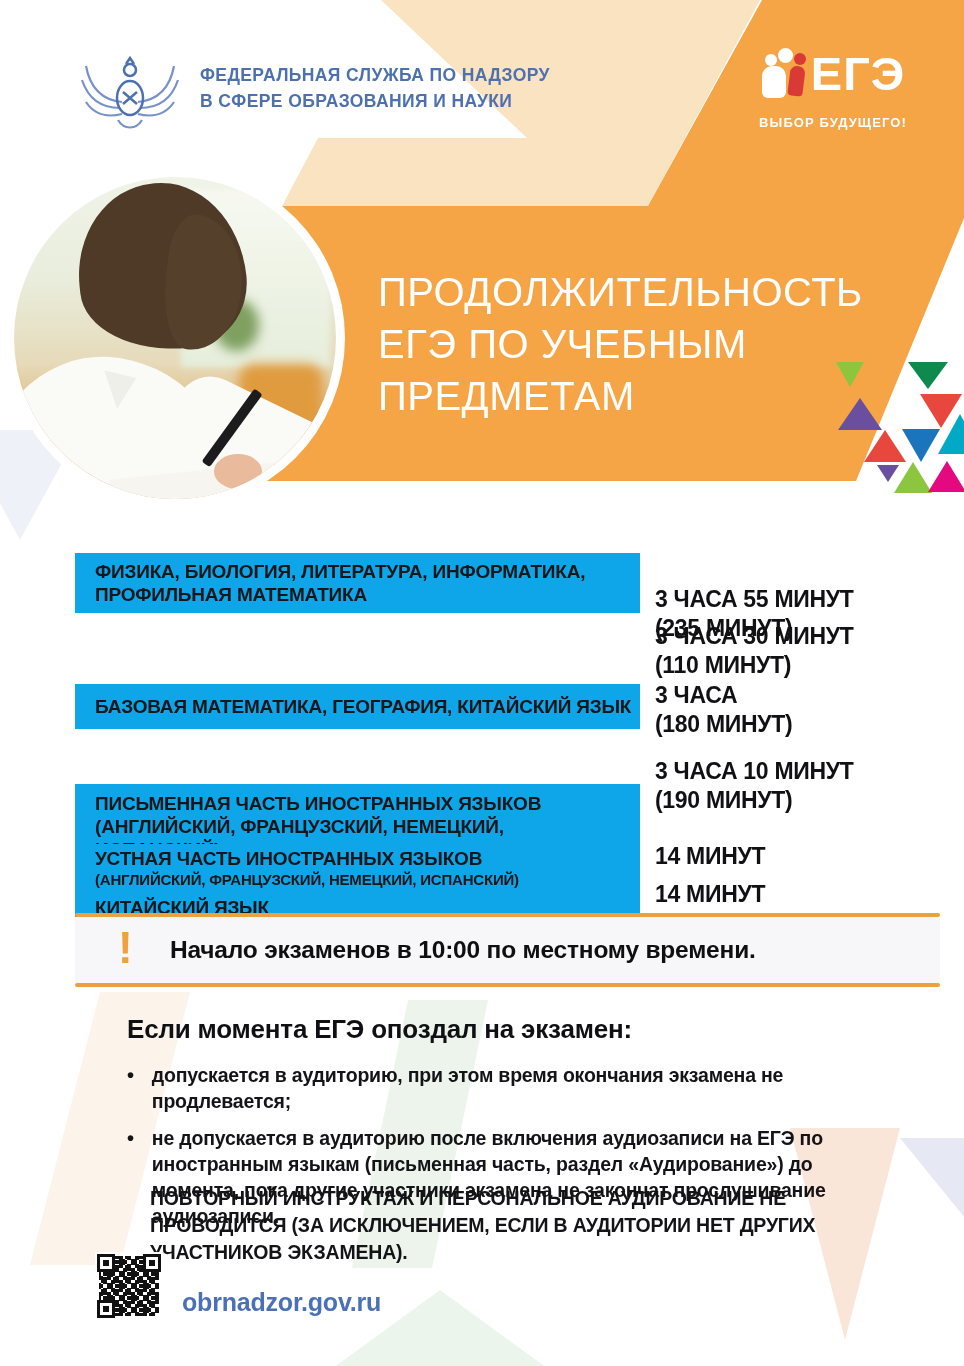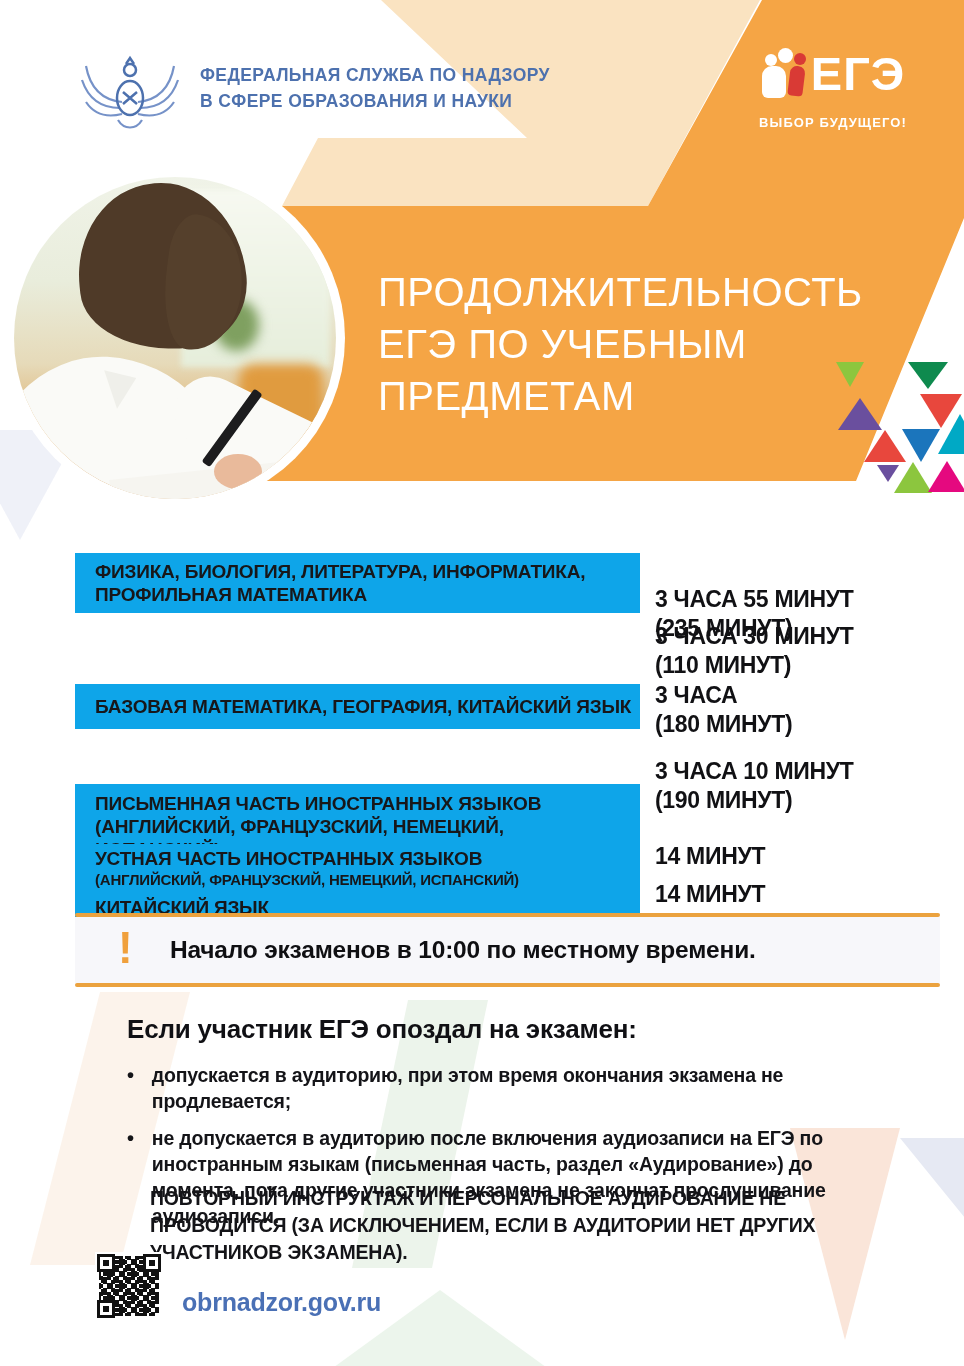--- a/index.html
+++ b/index.html
@@ -230,21 +230,21 @@
   </div>
   <div class="abs dur d5a">14 МИНУТ</div>
   <div class="abs dur d5b">14 МИНУТ</div>
 
   <div class="abs rule rule-top"></div>
   <div class="abs notice-band"></div>
   <div class="abs notice-icon">!</div>
   <div class="abs notice-text">Начало экзаменов в 10:00 по местному времени.</div>
   <div class="abs rule rule-bottom"></div>
 
-  <div class="abs late-heading">Если участник ЕГЭ опоздал на экзамен:</div>
+  <div class="abs late-heading">Если момента ЕГЭ опоздал на экзамен:</div>
   <div class="abs late-bullets">
     <div class="bullet">
       <span class="dot">•</span>
       <span class="btext">допускается в аудиторию, при этом время окончания экзамена не продлевается;</span>
     </div>
     <div class="bullet">
       <span class="dot">•</span>
       <span class="btext">не допускается в аудиторию после включения аудиозаписи на ЕГЭ по иностранным языкам (письменная часть, раздел «Аудирование») до момента, пока другие участники экзамена не закончат прослушивание аудиозаписи.</span>
     </div>
   </div>

